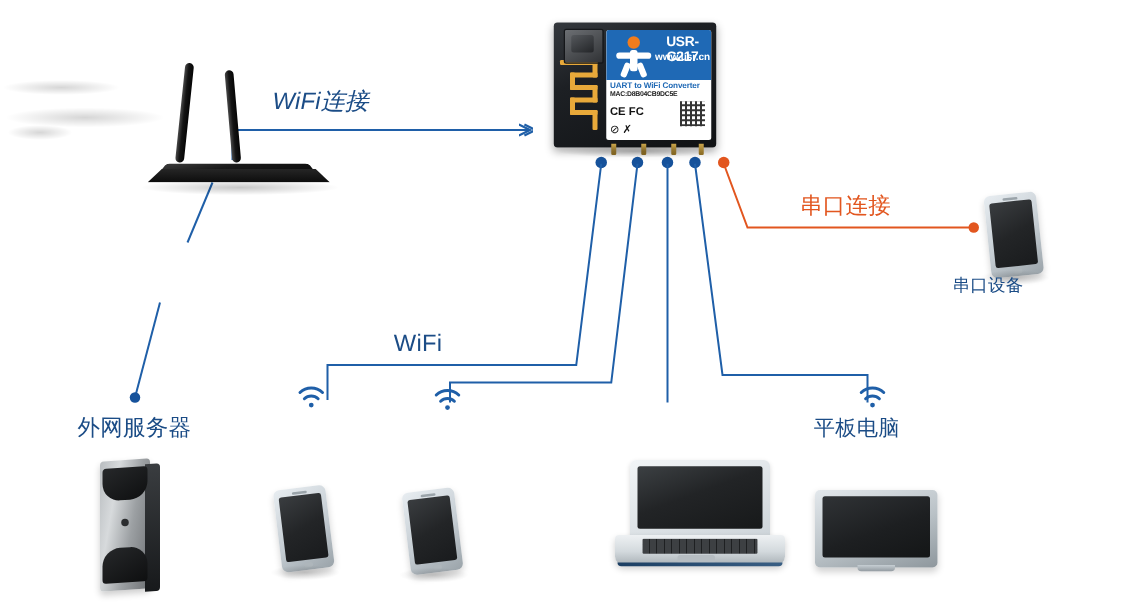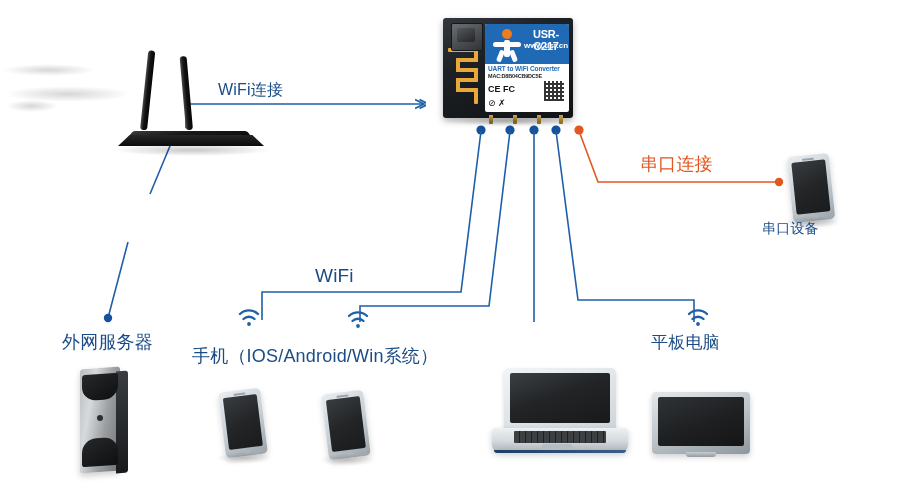--- a/index.html
+++ b/index.html
@@ -460,28 +460,27 @@
   <div class="dev-shadow" id="laptop-shadow"></div>
 
   <div id="tablet">
     <div id="tablet-frame">
       <div id="tablet-screen"></div>
     </div>
     <div id="tablet-foot"></div>
   </div>
   <div class="dev-shadow" id="tablet-shadow"></div>
 
-  <div class="label label-blue" style="left:218px; top:80px; font-size:16px;">WiFi连接</div>
+  <div class="label label-blue" style="left:218px; top:68px; font-size:19px;font-style:italic;">WiFi连接</div>
 
 
   <div class="label label-blue" style="left:62px; top:330px; font-size:18px;">外网服务器</div>
 
   <div class="label label-blue" style="left:315px; top:265px; font-size:19px;">WiFi</div>
 
-  <div class="label label-blue" style="left:192px; top:344px; font-size:18px;">手机（IOS/Android/Win系统）</div>
 
 
   <div class="label label-blue" style="left:651px; top:331px; font-size:17px;">平板电脑</div>
 
   <div class="label label-orange" style="left:640px; top:152px; font-size:18px;">串口连接</div>
 
   <div class="label label-blue" style="left:762px; top:220px; font-size:14px;">串口设备</div>
 
 </div>
 

